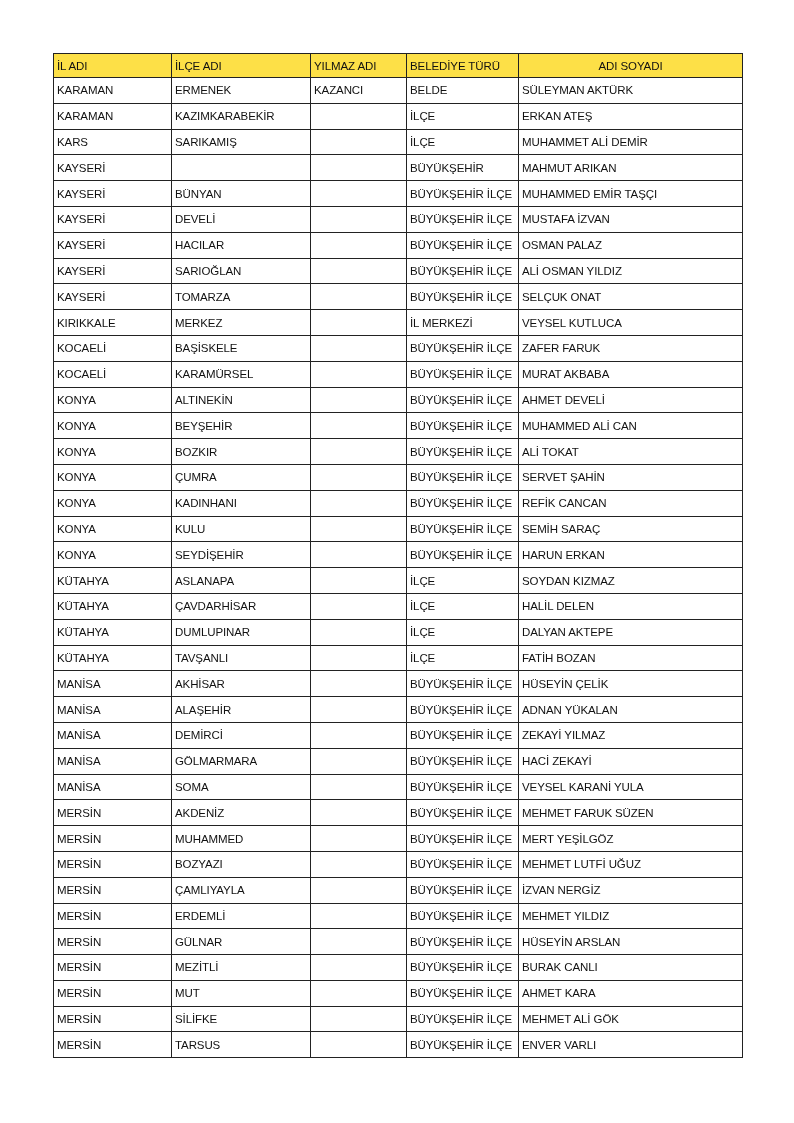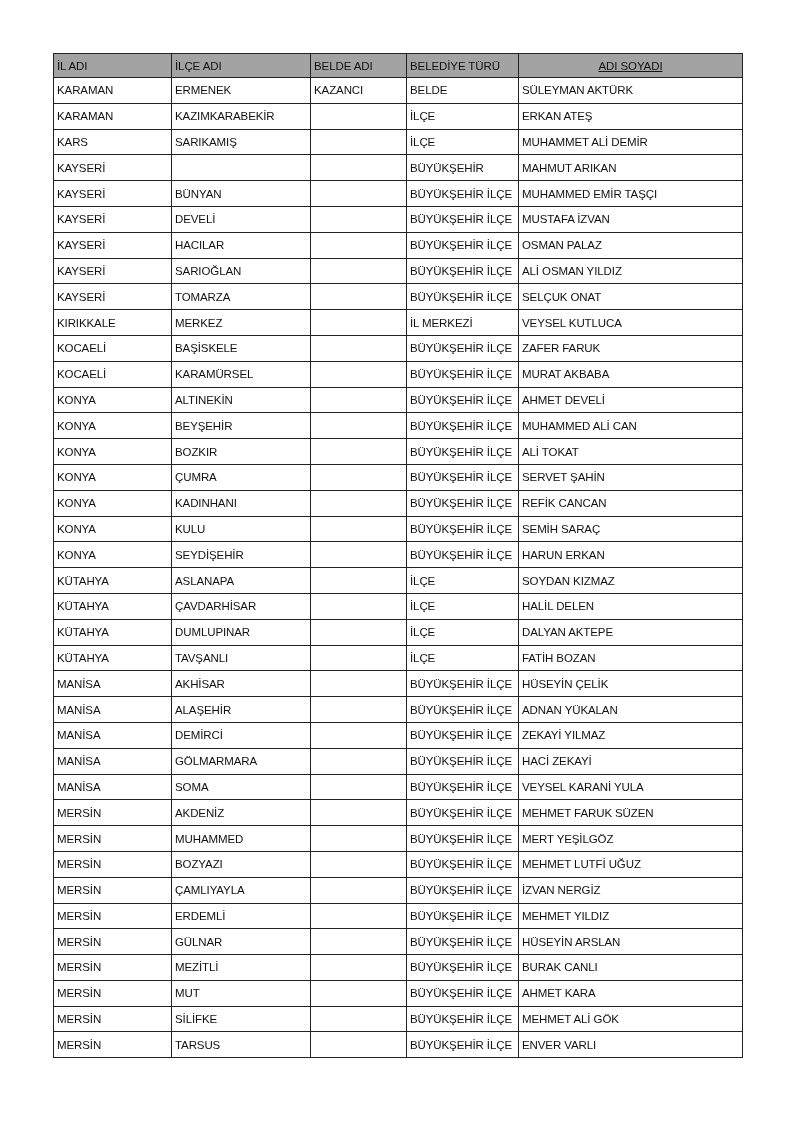--- a/index.html
+++ b/index.html
@@ -31,47 +31,46 @@
     table.main th, table.main td {
       border: 1px solid #222222;
       padding: 0 3px;
       text-align: left;
       white-space: nowrap;
       overflow: hidden;
       font-weight: normal;
       letter-spacing: -0.1px;
     }
     table.main thead th {
-      background: #a3a3a3;
+      background: #fde047;
       height: 23px;
     }
     table.main thead th.center {
       text-align: center;
-      text-decoration: underline;
     }
     table.main tbody td {
       height: 24.8px;
     }
   </style>
 </head>
 <body>
 
 <table class="main">
   <colgroup>
     <col class="c1">
       <col class="c2">
       <col class="c3">
       <col class="c4">
       <col class="c5">
   </colgroup>
   <thead>
     <tr>
       <th>İL ADI</th>
       <th>İLÇE ADI</th>
-      <th>BELDE ADI</th>
+      <th>YILMAZ ADI</th>
       <th>BELEDİYE TÜRÜ</th>
       <th class="center">ADI SOYADI</th>
     </tr>
   </thead>
   <tbody id="table-body">
       <tr>
         <td>KARAMAN</td>
         <td>ERMENEK</td>
         <td>KAZANCI</td>
         <td>BELDE</td>

